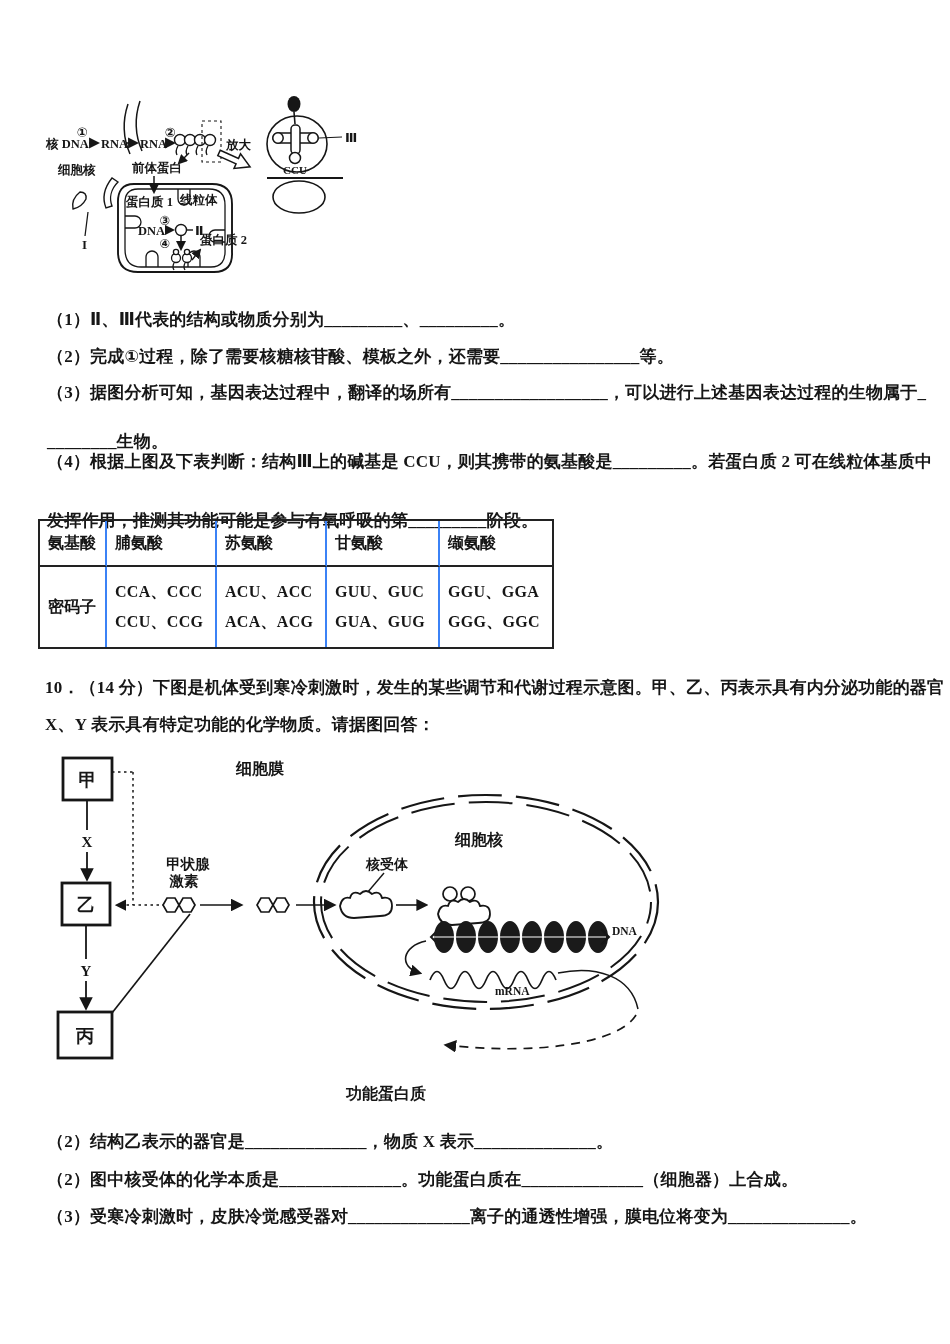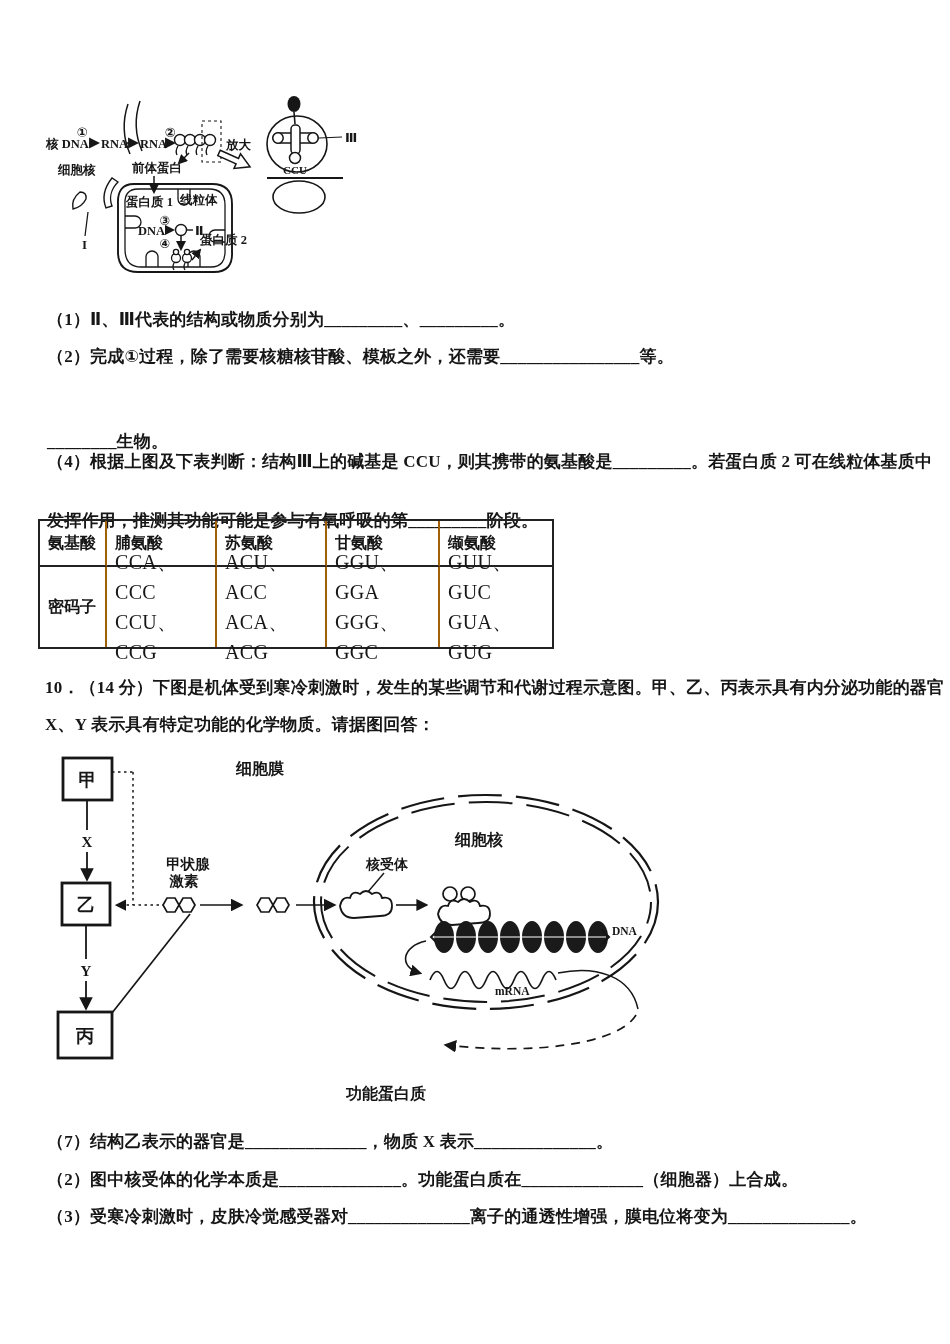--- a/index.html
+++ b/index.html
@@ -8,26 +8,26 @@
     font-family:"Liberation Serif","DejaVu Sans",serif;color:#161616;overflow:hidden;
   }
   .abs{position:absolute;}
   .qline{font-size:17px;font-weight:600;line-height:24px;white-space:nowrap;letter-spacing:0.2px;}
   svg text{font-family:"Liberation Serif","DejaVu Sans",serif;fill:#161616;}
   .svgt{font-weight:600;}
   
   .ctable{position:absolute;left:38px;top:519px;display:grid;
     grid-template-columns:67px 110px 110px 113px 112px;grid-template-rows:46px 80px;
     border:2px solid #222;}
-  .ctable .cell{border-right:2px solid #a16207;border-bottom:2px solid #222;
+  .ctable .cell{border-right:2px solid #3b82f6;border-bottom:2px solid #222;
     box-sizing:border-box;display:flex;flex-direction:column;justify-content:center;
     padding-left:8px;font-size:16px;font-weight:600;}
   .ctable .cell:nth-child(5n){border-right:none;}
   .ctable .cell.row2{border-bottom:none;}
-  .ctable .codon div{font-weight:400;line-height:30px;font-size:20px;letter-spacing:0.3px;}
+  .ctable .codon div{font-weight:700;line-height:30px;font-size:16px;letter-spacing:0.3px;}
 </style>
 </head>
 <body>
 
 <div class="page">
 
   <svg class="abs" style="left:42px;top:92px;" width="370" height="205" viewBox="0 0 370 205">
     <defs>
       <marker id="ah1" viewBox="0 0 10 10" refX="8" refY="5" markerWidth="7" markerHeight="7" orient="auto">
         <path d="M0,0 L10,5 L0,10 z" fill="#161616"></path>
@@ -117,46 +117,47 @@
       <text x="253" y="82" text-anchor="middle" font-size="11" font-weight="700">CCU</text>
       <line x1="225" y1="86" x2="301" y2="86" stroke="#161616" stroke-width="2"></line>
       <ellipse cx="257" cy="105" rx="26" ry="16" fill="none" stroke="#161616" stroke-width="1.6"></ellipse>
       <line x1="277" y1="46" x2="300" y2="45" stroke="#161616" stroke-width="1.2"></line>
       <text x="303" y="50" font-size="13" font-weight="700">Ⅲ</text>
     </g>
   </svg>
 
   <div class="abs qline" style="left:47px;top:308px;">（1）Ⅱ、Ⅲ代表的结构或物质分别为_________、_________。</div>
   <div class="abs qline" style="left:47px;top:345px;">（2）完成①过程，除了需要核糖核苷酸、模板之外，还需要________________等。</div>
+  <div class="abs qline" style="left:47px;top:381px;">（3）据图分析可知，基因表达过程中，翻译的场所有__________________，可以进行上述基因表达过程的生物属于_</div>
   <div class="abs qline" style="left:47px;top:430px;">________生物。</div>
   <div class="abs qline" style="left:47px;top:450px;">（4）根据上图及下表判断：结构Ⅲ上的碱基是 CCU，则其携带的氨基酸是_________。若蛋白质 2 可在线粒体基质中</div>
   <div class="abs qline" style="left:47px;top:509px;">发挥作用，推测其功能可能是参与有氧呼吸的第_________阶段。</div>
 
   <div class="ctable">
     <div class="cell">氨基酸</div>
     <div class="cell">脯氨酸</div>
     <div class="cell">苏氨酸</div>
     <div class="cell">甘氨酸</div>
     <div class="cell">缬氨酸</div>
     <div class="cell row2">密码子</div>
     <div class="cell row2 codon">
       <div>CCA、CCC</div>
       <div>CCU、CCG</div>
     </div>
     <div class="cell row2 codon">
       <div>ACU、ACC</div>
       <div>ACA、ACG</div>
     </div>
     <div class="cell row2 codon">
+      <div>GUU、GUC</div>
+      <div>GUA、GUG</div>
+    </div>
+    <div class="cell row2 codon">
       <div>GGU、GGA</div>
       <div>GGG、GGC</div>
-    </div>
-    <div class="cell row2 codon">
-      <div>GUU、GUC</div>
-      <div>GUA、GUG</div>
     </div>
   </div>
 
   <div class="abs qline" style="left:45px;top:676px;">10．（14 分）下图是机体受到寒冷刺激时，发生的某些调节和代谢过程示意图。甲、乙、丙表示具有内分泌功能的器官，</div>
   <div class="abs qline" style="left:45px;top:713px;">X、Y 表示具有特定功能的化学物质。请据图回答：</div>
 
   <svg class="abs" style="left:40px;top:742px;" width="645" height="375" viewBox="0 0 645 375">
     <defs>
       <marker id="ah2" viewBox="0 0 10 10" refX="8" refY="5" markerWidth="7.5" markerHeight="7.5" orient="auto">
         <path d="M0,0 L10,5 L0,10 z" fill="#161616"></path>
@@ -230,17 +231,17 @@
 
     <path d="M386,199 C362,204 358,225 380,231" fill="none" stroke="#161616" stroke-width="1.6" marker-end="url(#ah2)"></path>
     <path d="M390,238 q7,-17 14,0 t14,0 t14,0 t14,0 t14,0 t14,0 t14,0 t14,0 t14,0" fill="none" stroke="#161616" stroke-width="1.7"></path>
     <text x="455" y="253" font-size="11.5" font-weight="700">mRNA</text>
 
     <path d="M518,231 C556,223 591,234 598,267" fill="none" stroke="#161616" stroke-width="1.5"></path>
     <path d="M596,273 C578,303 490,313 406,303" fill="none" stroke="#161616" stroke-width="1.7" stroke-dasharray="9 7" marker-end="url(#ah2)"></path>
     <text x="306" y="357" font-size="16" class="svgt">功能蛋白质</text>
   </svg>
 
-  <div class="abs qline" style="left:47px;top:1130px;">（7）结构乙表示的器官是______________，物质 X 表示______________。</div>
+  <div class="abs qline" style="left:47px;top:1130px;">（2）结构乙表示的器官是______________，物质 X 表示______________。</div>
   <div class="abs qline" style="left:47px;top:1168px;">（2）图中核受体的化学本质是______________。功能蛋白质在______________（细胞器）上合成。</div>
   <div class="abs qline" style="left:47px;top:1205px;">（3）受寒冷刺激时，皮肤冷觉感受器对______________离子的通透性增强，膜电位将变为______________。</div>
 
 </div>
 
 </body></html>

